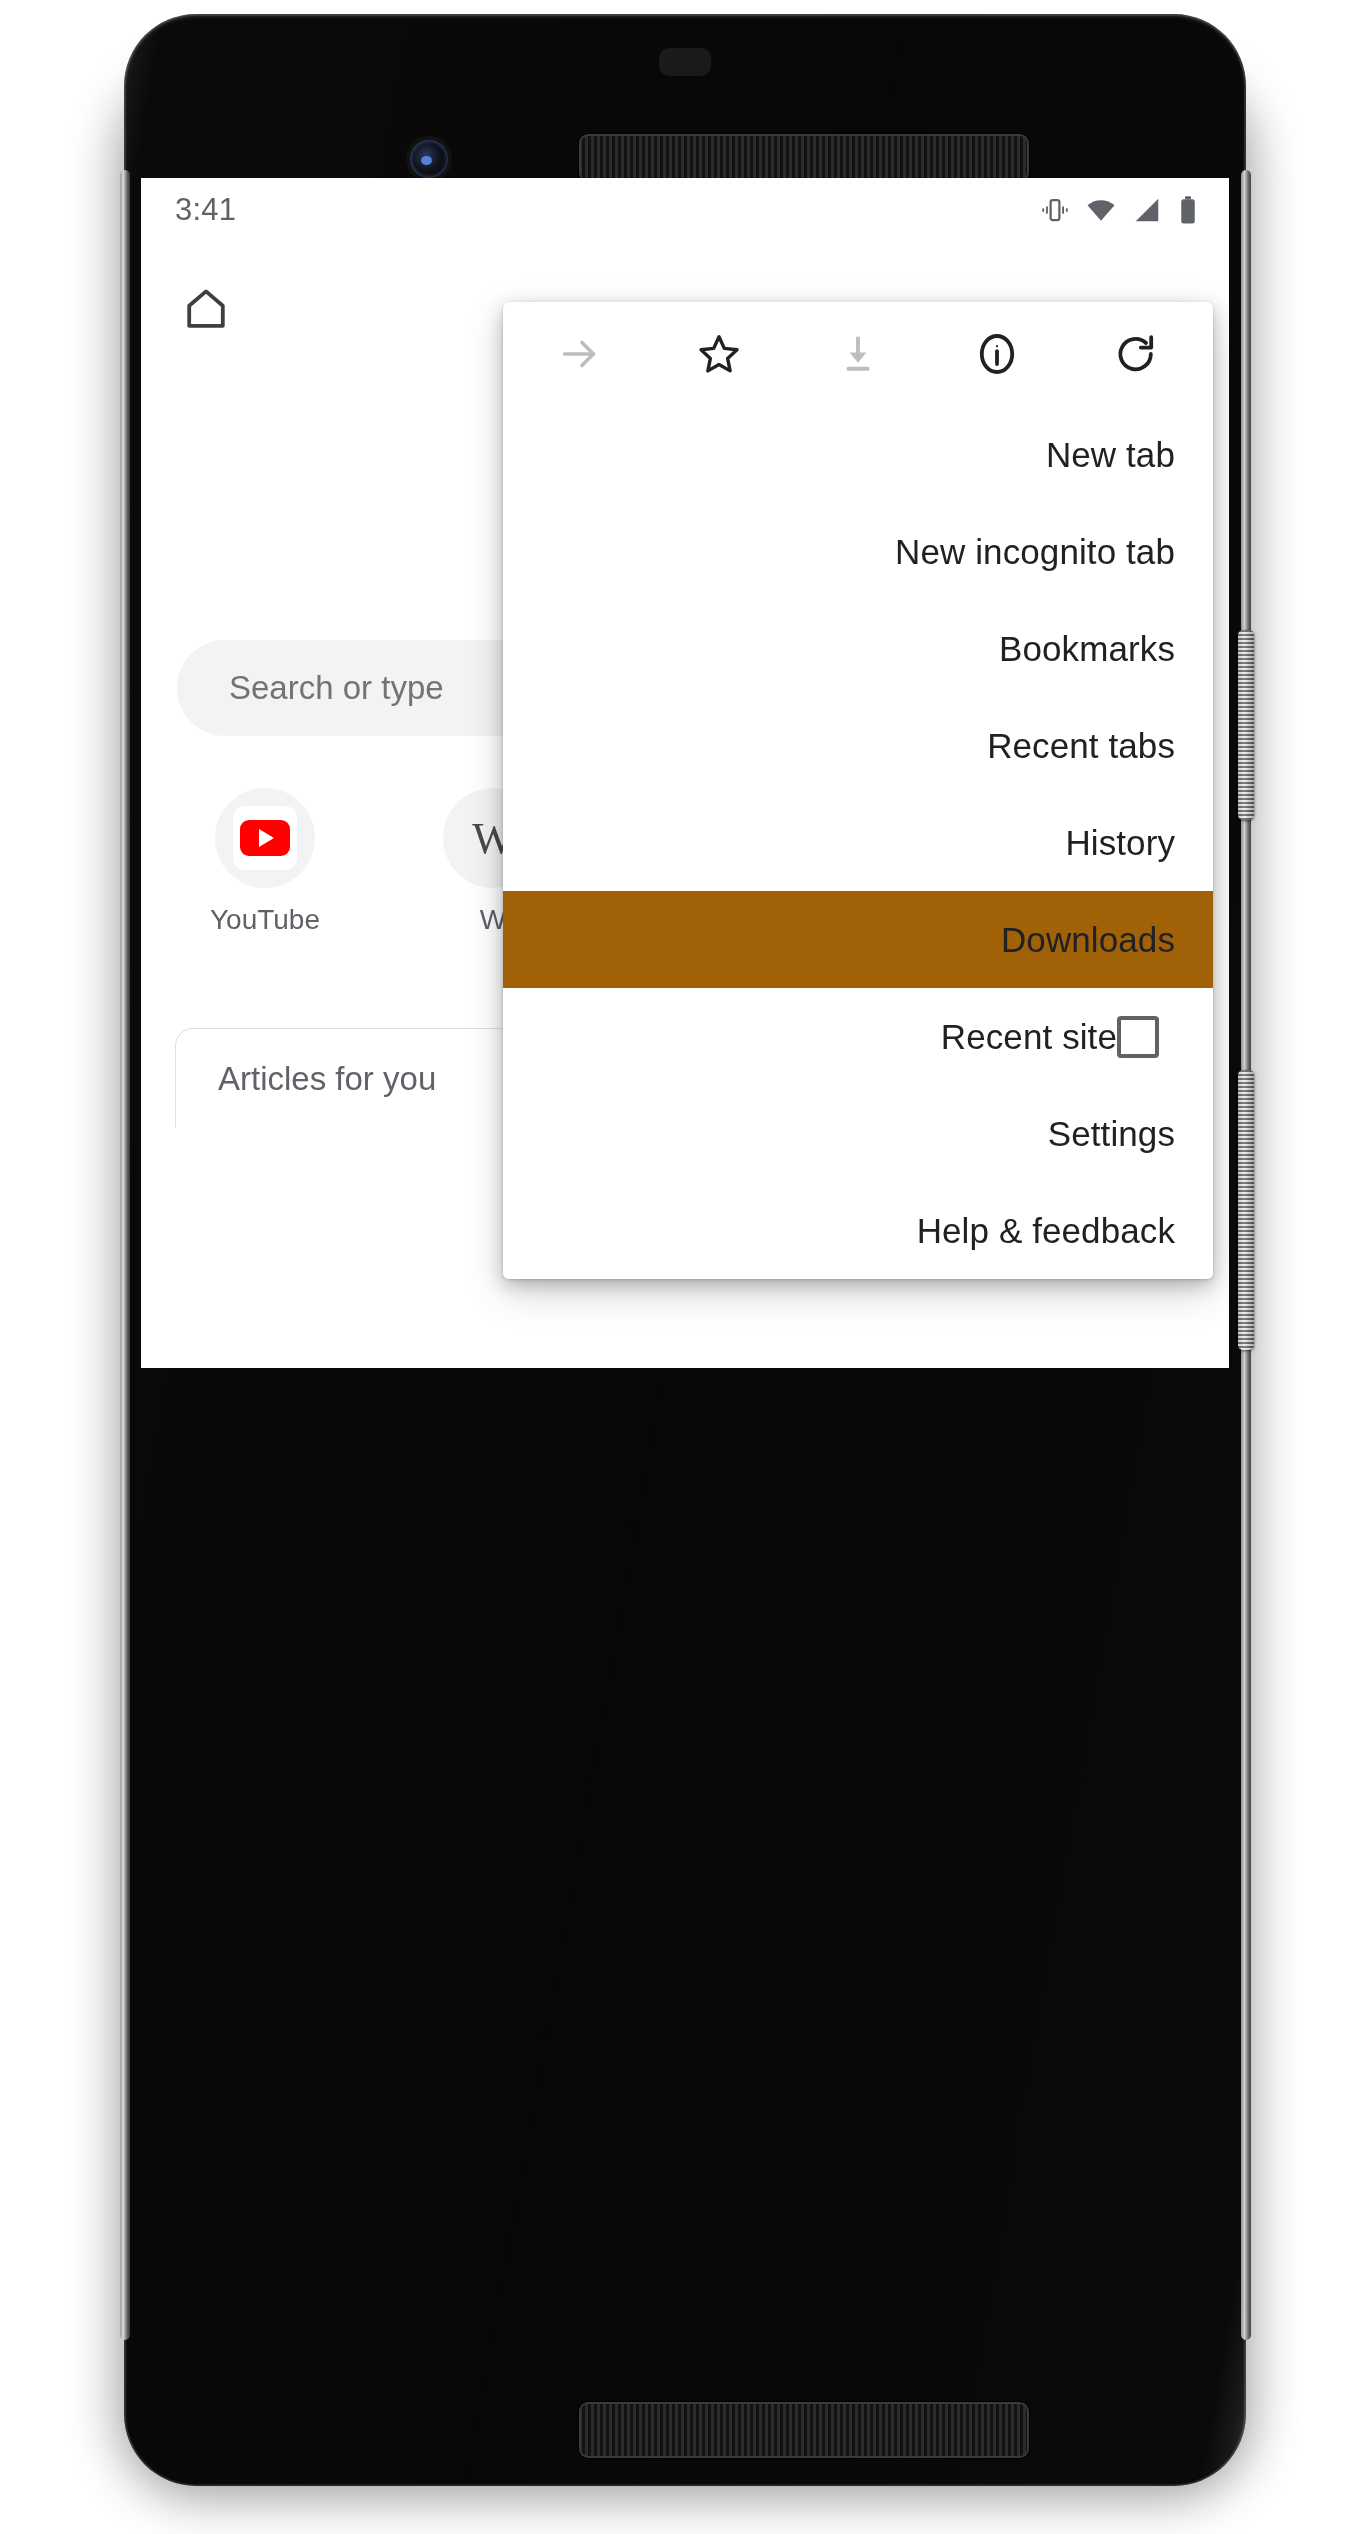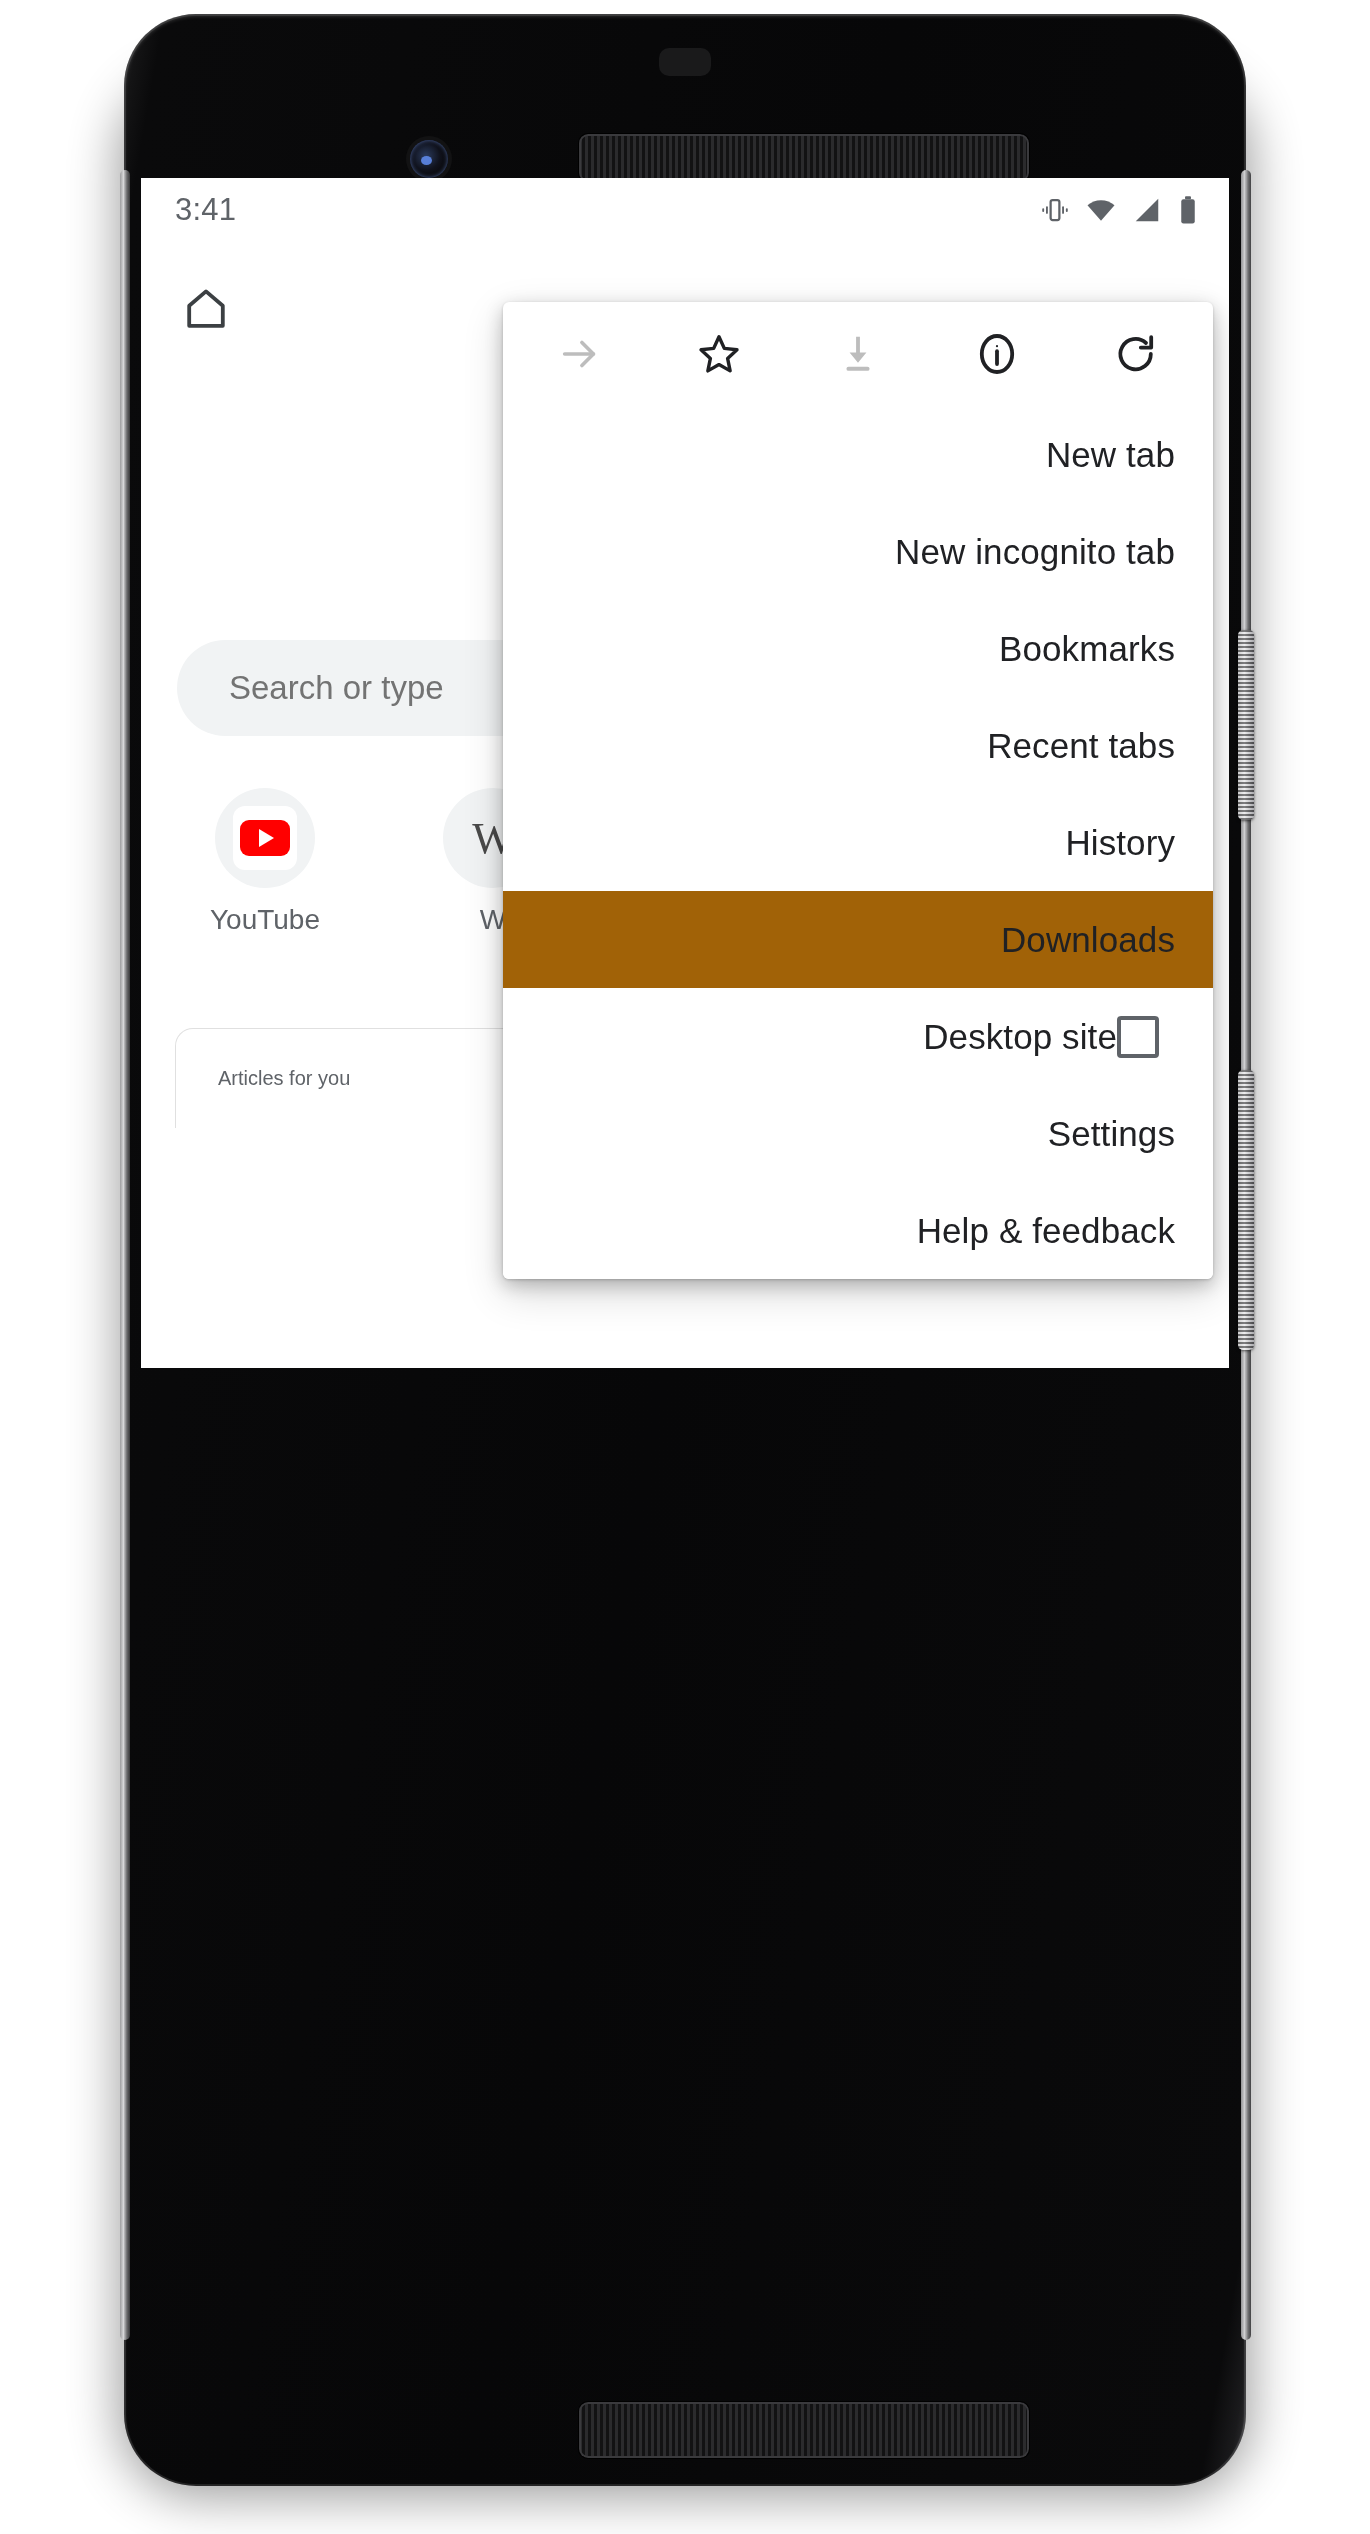--- a/index.html
+++ b/index.html
@@ -269,21 +269,21 @@
     border: 1px solid #e0e0e0;
     border-top-left-radius: 18px;
     border-top-right-radius: 18px;
     border-bottom: none;
     background: #fff;
     display: flex;
     align-items: center;
     padding-left: 42px;
   }
   .articles-text {
-    font-size: 20px;
+    font-size: 33px;
     color: #5f6368;
   }
 
   
   #menu {
     position: absolute;
     left: 362px;
     top: 60px;
     width: 710px;
     border-radius: 6px;
@@ -485,21 +485,21 @@
 
           <div class="menu-item">
             <span class="menu-item-label">History</span>
           </div>
 
           <div class="menu-item highlighted">
             <span class="menu-item-label">Downloads</span>
           </div>
 
           <div class="menu-item">
-            <span class="menu-item-label">Desktop site</span>
+            <span class="menu-item-label">Recent site</span>
             <span class="menu-checkbox"></span>
           </div>
 
           <div class="menu-item">
             <span class="menu-item-label">Settings</span>
           </div>
 
           <div class="menu-item">
             <span class="menu-item-label">Help &amp; feedback</span>
           </div>

